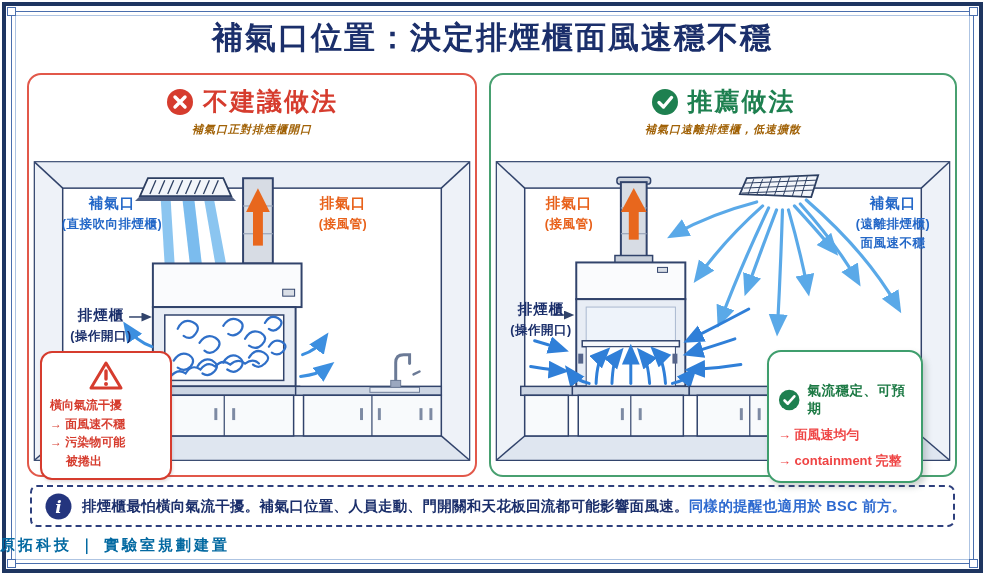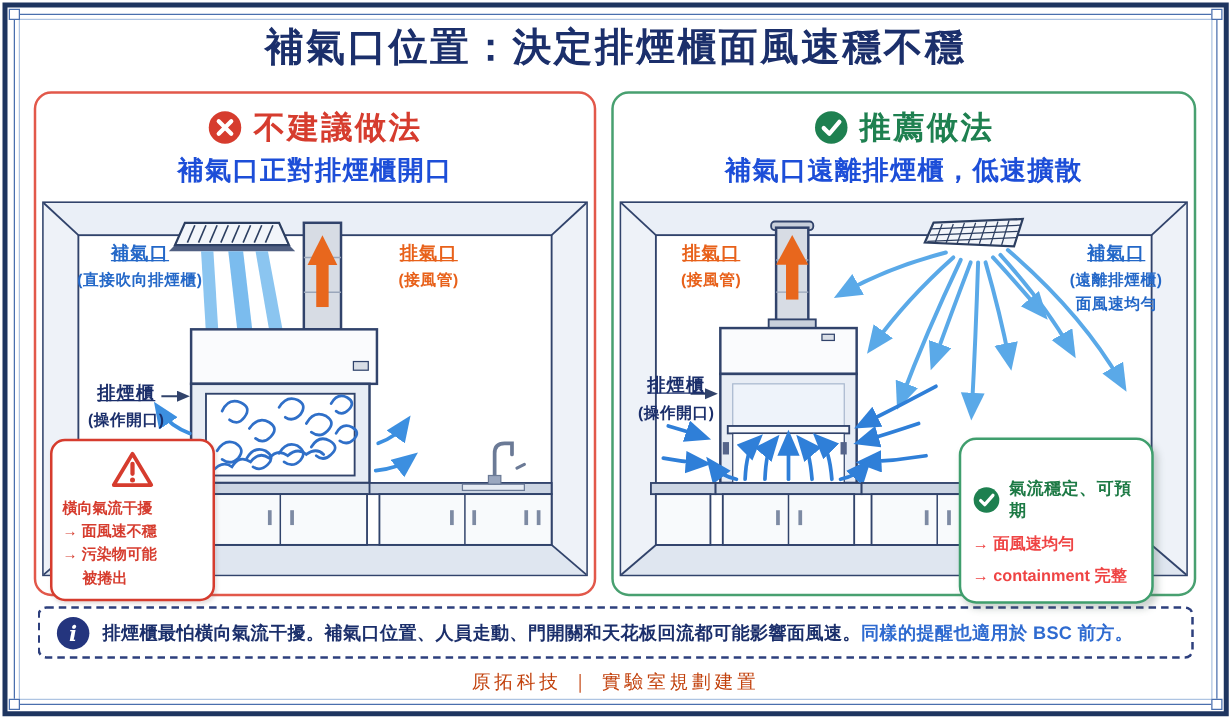--- a/index.html
+++ b/index.html
@@ -30,26 +30,26 @@
     background:#fff;
   }
   .panel.left  { left:27px;  width:450px; border:2px solid #e2584a; }
   .panel.right { left:489px; width:468px; border:2px solid #48a070; }
 
   .panel-head { position:absolute; top:10px; left:0; width:100%; text-align:center; }
   .head-row { display:flex; justify-content:center; align-items:center; gap:9px; }
   .head-row .ptitle { font-size:25px; font-weight:700; letter-spacing:2px; }
   .panel.left  .ptitle { color:#d63c2e; }
   .panel.right .ptitle { color:#1e8050; }
-  .psub { margin-top:4px; font-size:21px; font-weight:700; color:#1d4ed8; letter-spacing:1px; }
+  .psub { margin-top:4px; font-size:11px; font-weight:700; color:#a16207; letter-spacing:1px;font-style:italic; }
 
   .scene { position:absolute; left:0; top:76px; width:100%; height:328px; }
 
   .lbl { position:absolute; text-align:center; font-weight:700; line-height:1.5; z-index:3; }
-  .lbl .l1 { font-size:14.5px; letter-spacing:1px;text-decoration:underline; }
+  .lbl .l1 { font-size:14.5px; letter-spacing:1px; }
   .lbl .l2, .lbl .l3 { font-size:12.5px; letter-spacing:.5px; }
   .lbl.blue   { color:#2468c8; }
   .lbl.orange { color:#e8611a; }
   .lbl.navy   { color:#1b2f6b; }
 
   .warning-box {
     position:absolute; left:11px; top:276px; width:132px; z-index:4;
     background:#fff; border:2.5px solid #d63c2e; border-radius:12px;
     padding:7px 5px 8px; text-align:center;
     box-shadow:1px 2px 3px rgba(120,90,90,.18);
@@ -69,22 +69,22 @@
   .info-bar {
     position:absolute; left:30px; top:485px; width:925px; height:42px;
     border:2px dashed #2d3f7d; border-radius:7px;
     display:flex; align-items:center; padding:0 13px; gap:10px; background:#fff;
   }
   .info-text { font-size:14.5px; font-weight:700; color:#1b2f6b; letter-spacing:.3px; white-space:nowrap; }
   .info-text .hl { color:#2f6bd0;margin-top:36px; }
 
   .footer {
     position:absolute; top:536px; left:0; width:100%;
-    text-align:center; font-size:15px; font-weight:400;
-    color:#c2410c; letter-spacing:3px;
+    font-size:15px; font-weight:700;
+    color:#0369a1; letter-spacing:3px;
   }
 </style>
 </head>
 <body>
 
 <div class="page">
 
   <div class="frame-outer"></div>
   <div class="frame-mid"></div>
   <div class="frame-inner"></div>
@@ -364,21 +364,21 @@
       </g>
     </svg>
 
     <div class="lbl orange" style="left:18px; top:118px; width:120px;">
       <div class="l1">排氣口</div>
       <div class="l2">(接風管)</div>
     </div>
     <div class="lbl blue" style="left:336px; top:118px; width:132px;">
       <div class="l1">補氣口</div>
       <div class="l2">(遠離排煙櫃)</div>
-      <div class="l3">面風速均勻</div>
+      <div class="l3">面風速不穩</div>
     </div>
     <div class="lbl navy" style="left:2px; top:224px; width:96px;">
       <div class="l1">排煙櫃</div>
       <div class="l2">(操作開口)</div>
     </div>
 
     <div class="benefit-box">
       <div class="brow1">
         <svg width="24" height="24" viewBox="0 0 24 24">
           <circle cx="12" cy="12" r="11" fill="#1e8050"></circle>

